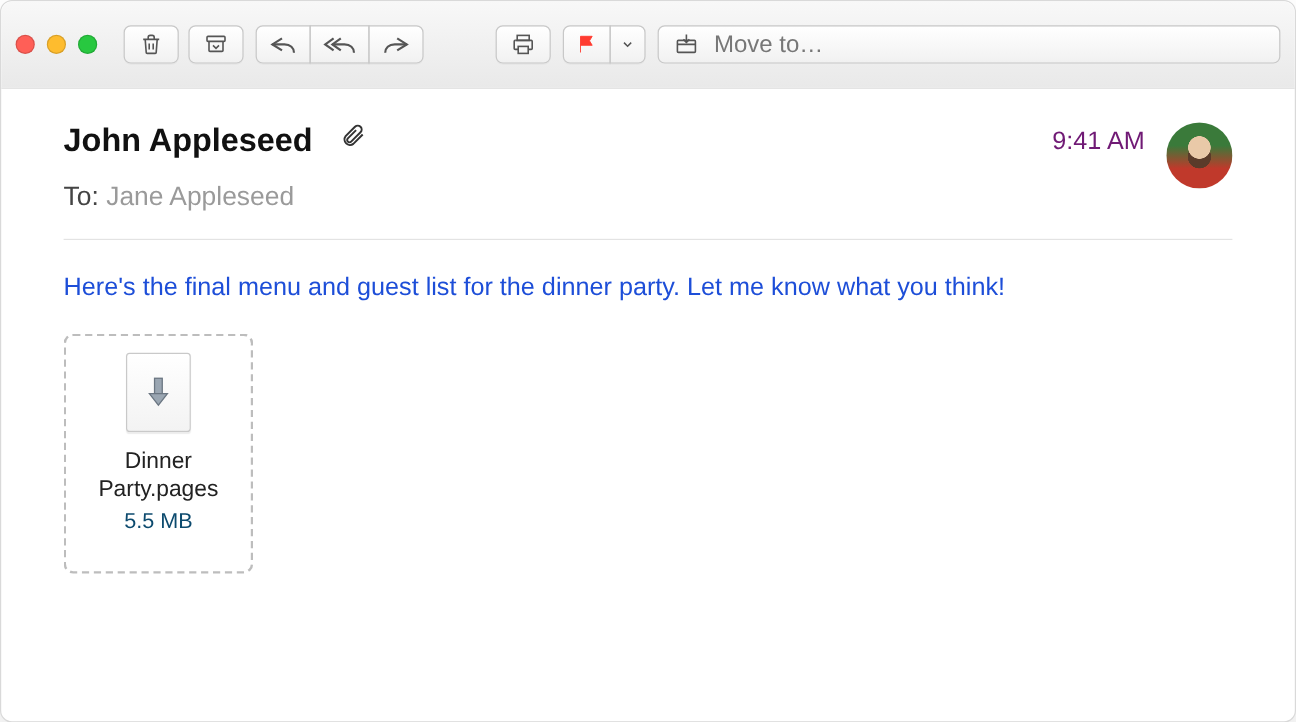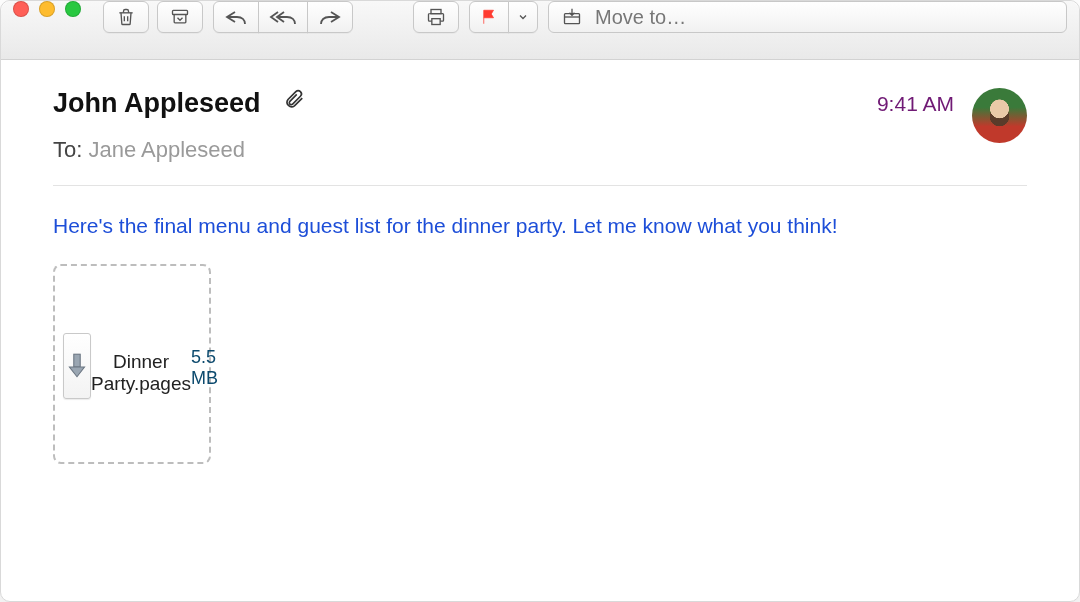--- a/index.html
+++ b/index.html
@@ -18,26 +18,27 @@
     border: 1px solid #d9d9d9;
     border-radius: 10px;
     box-shadow: 0 18px 40px rgba(0,0,0,0.12);
     background: #fff;
     display: flex;
     flex-direction: column;
   }
 
   
   .toolbar {
-    height: 59px;
+    height: 73px;
     background: linear-gradient(#f8f8f8, #e9e9e9);
     border-bottom: 1px solid #d2d2d2;
     border-top-left-radius: 10px;
     border-top-right-radius: 10px;
     display: flex;
+    align-items: center;
     padding: 0 12px;
     gap: 10px;
   }
 
   .traffic-lights {
     display: flex;
     gap: 10px;
     margin-right: 12px;
   }
   .traffic-lights .dot {
@@ -155,20 +156,21 @@
     line-height: 1.35;
   }
 
   .attachment {
     margin-top: 24px;
     width: 158px;
     height: 200px;
     border: 2px dashed #bdbdbd;
     border-radius: 8px;
     display: flex;
+    flex-direction: column;
     align-items: center;
     padding: 14px 8px 10px 8px;
   }
   .att-icon {
     width: 54px; height: 66px;
     border: 1px solid #c9c9c9;
     background: linear-gradient(#ffffff, #f3f3f3);
     border-radius: 3px;
     display: flex;
     align-items: center;

